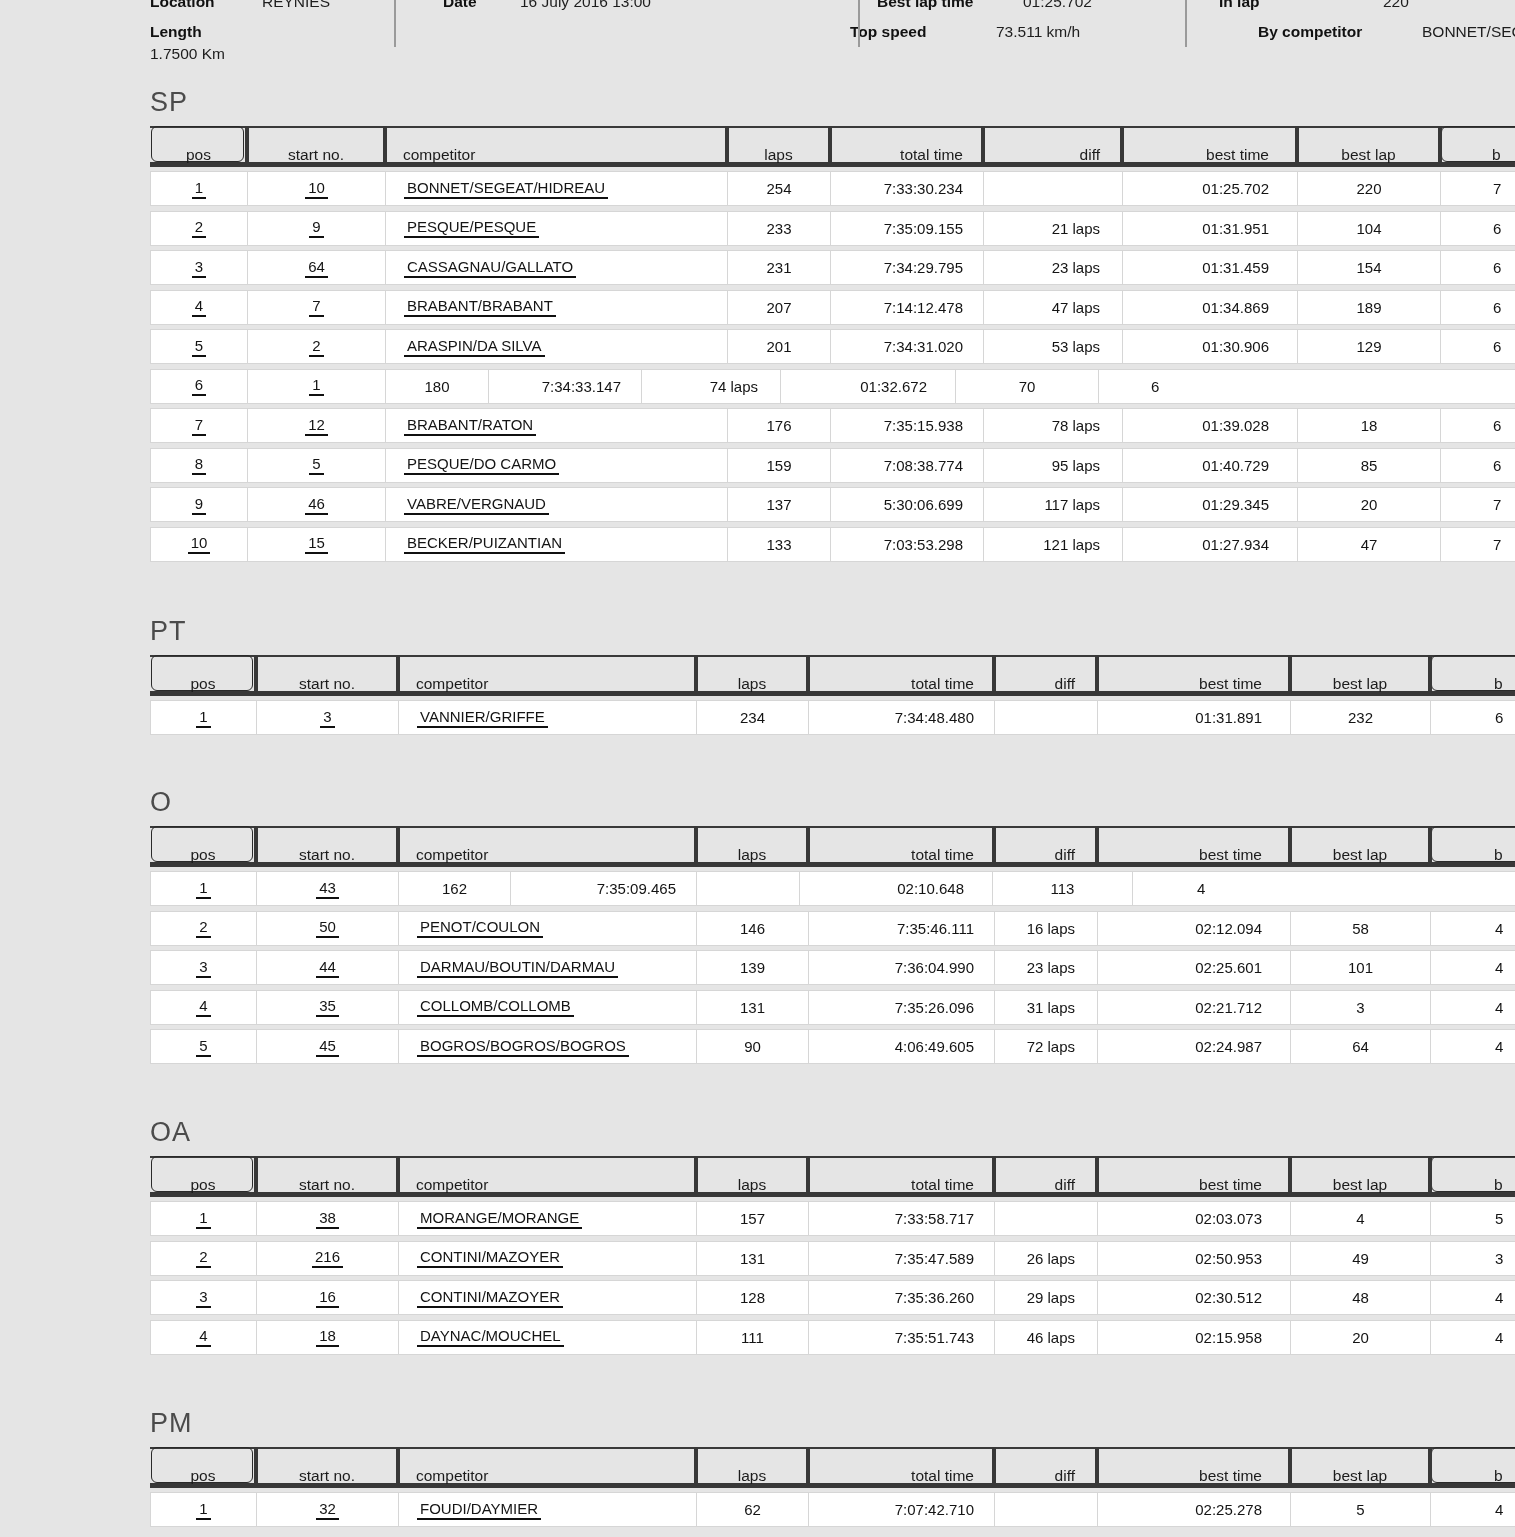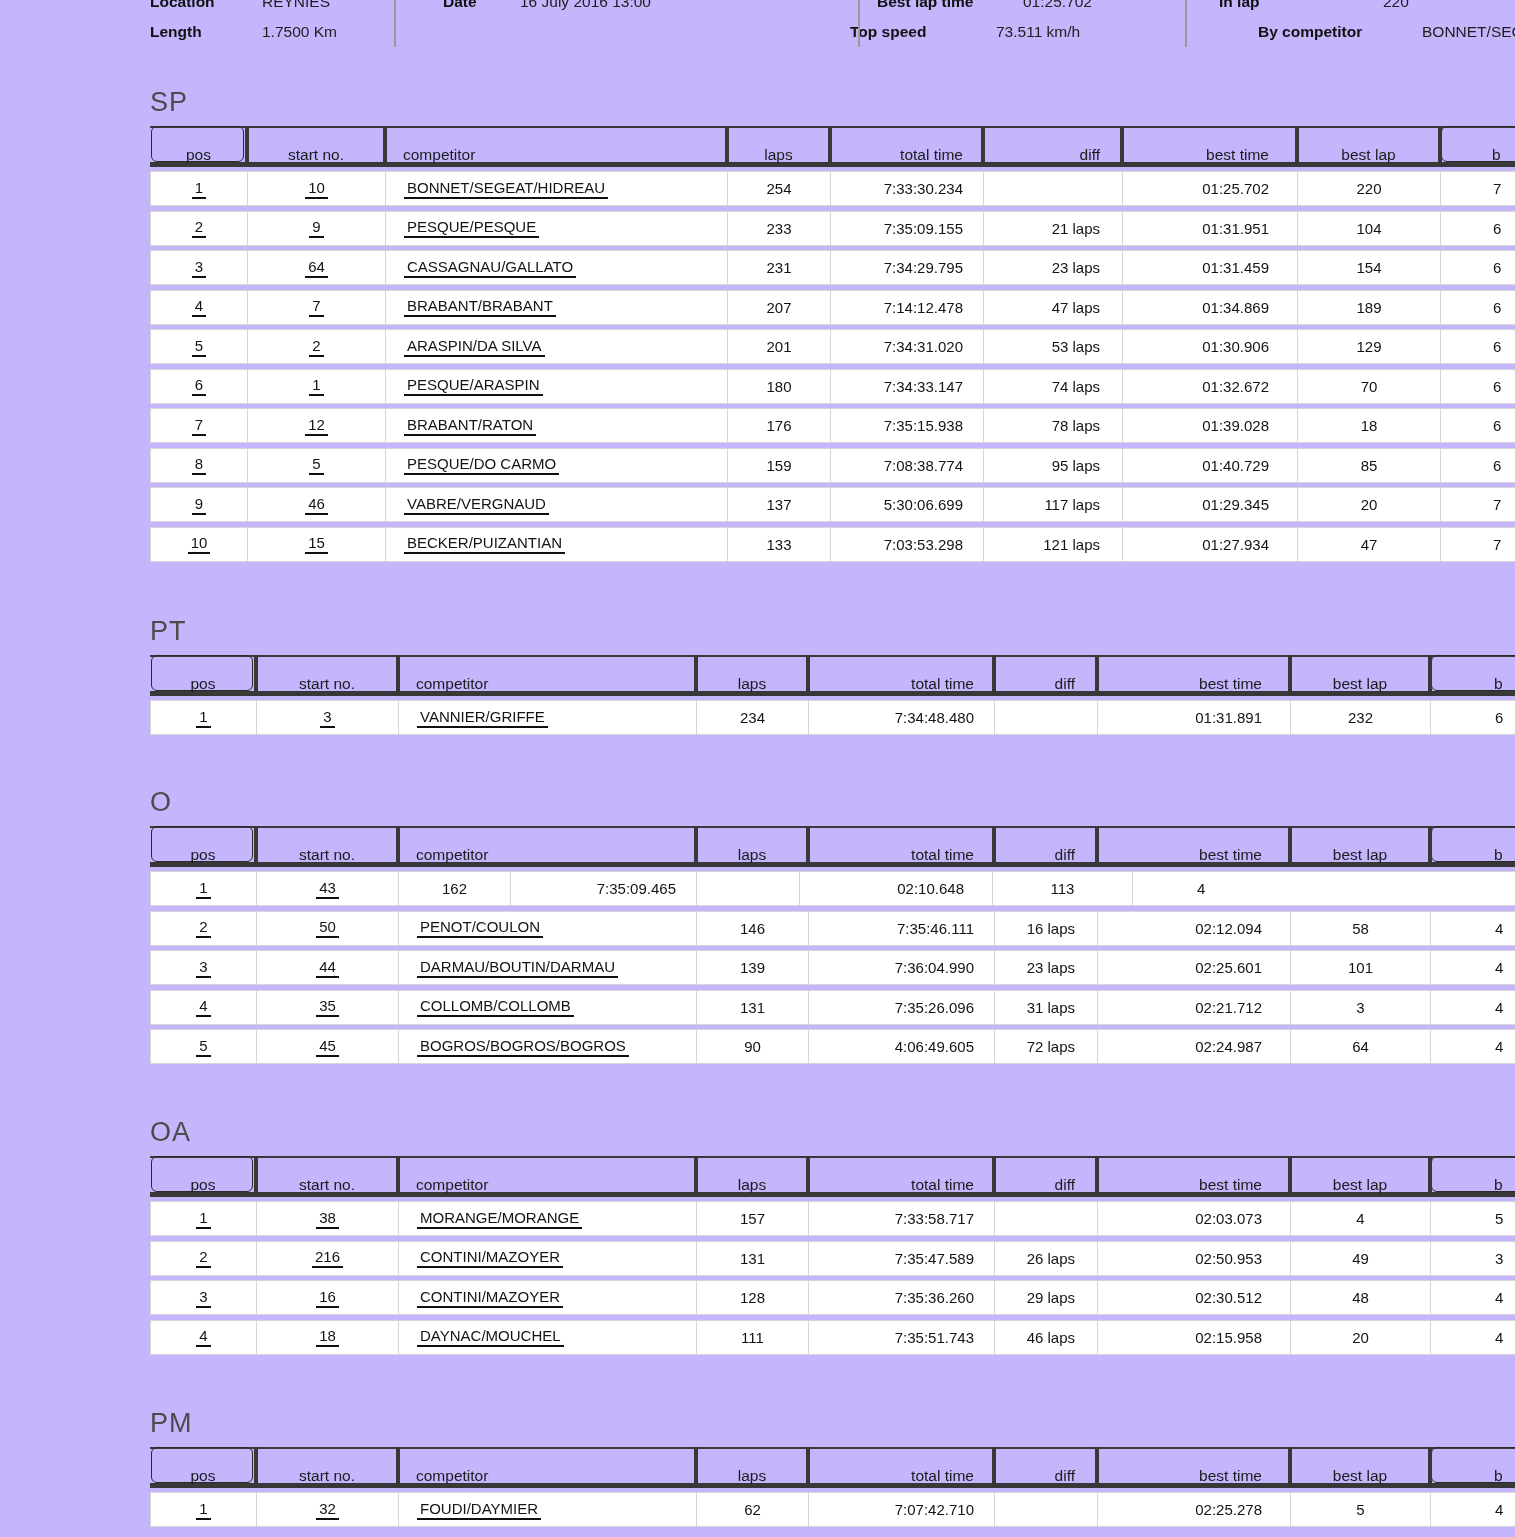--- a/index.html
+++ b/index.html
@@ -1,29 +1,29 @@
 <!DOCTYPE html>
 <html><head>
 <meta charset="utf-8">
 <style>
   * { box-sizing: border-box; margin: 0; padding: 0; }
   html,body { background:#ffffff; }
   body { font-family:"Liberation Sans", sans-serif; }
-  .page { position:relative; width:1515px; height:1537px; overflow:hidden; background:#c4b5fd; color:#161616; }
+  .page { position:relative; width:1515px; height:1537px; overflow:hidden; background:#e5e5e5; color:#161616; }
 
   
   .ipair { position:absolute; display:flex; line-height:22px; font-size:15.5px; white-space:nowrap; }
   .ilabel { font-weight:700; color:#111; }
   .ival { color:#1d1d1d; }
   .w1 { width:112px; } .w2 { width:77px; } .w3 { width:146px; } .w4 { width:164px; }
   .ip-location { left:150px; top:-9px; }
   .ip-date { left:443px; top:-9px; }
   .ip-bestlap { left:877px; top:-9px; }
   .ip-inlap { left:1219px; top:-9px; }
-  .ip-length { left:150px; top:21px; }
+  .ip-length { left:150px; top:21px;flex-direction:column; }
   .ip-topspeed { left:850px; top:21px; }
   .ip-bycomp { left:1258px; top:21px; }
   .vdiv { position:absolute; top:-10px; height:57px; width:2px; background:#9a9a9a; }
   .d1 { left:394px; } .d2 { left:858px; } .d3 { left:1185px; }
 
   
   .sec { position:absolute; left:150px; width:1600px; }
   .sec-sp { top:84px; } .sec-pt { top:613px; } .sec-o { top:784px; }
   .sec-oa { top:1114px; } .sec-pm { top:1405px; }
   .sec-title { font-size:27px; font-weight:400; color:#4b4b4b; line-height:36px; height:36px;
@@ -224,23 +224,20 @@
           <div class="cell c-best_lap">129</div>
           <div class="cell c-clip">6</div>
         </div>
         <div class="row">
           <div class="cell c-pos">
             <span class="lnk">6</span>
           </div>
           <div class="cell c-start_no">
             <span class="lnk">1</span>
           </div>
-          <div class="cell c-competitor">
-            <span class="lnk">PESQUE/ARASPIN</span>
-          </div>
           <div class="cell c-laps">180</div>
           <div class="cell c-total_time">7:34:33.147</div>
           <div class="cell c-diff">74 laps</div>
           <div class="cell c-best_time">01:32.672</div>
           <div class="cell c-best_lap">70</div>
           <div class="cell c-clip">6</div>
         </div>
         <div class="row">
           <div class="cell c-pos">
             <span class="lnk">7</span>

